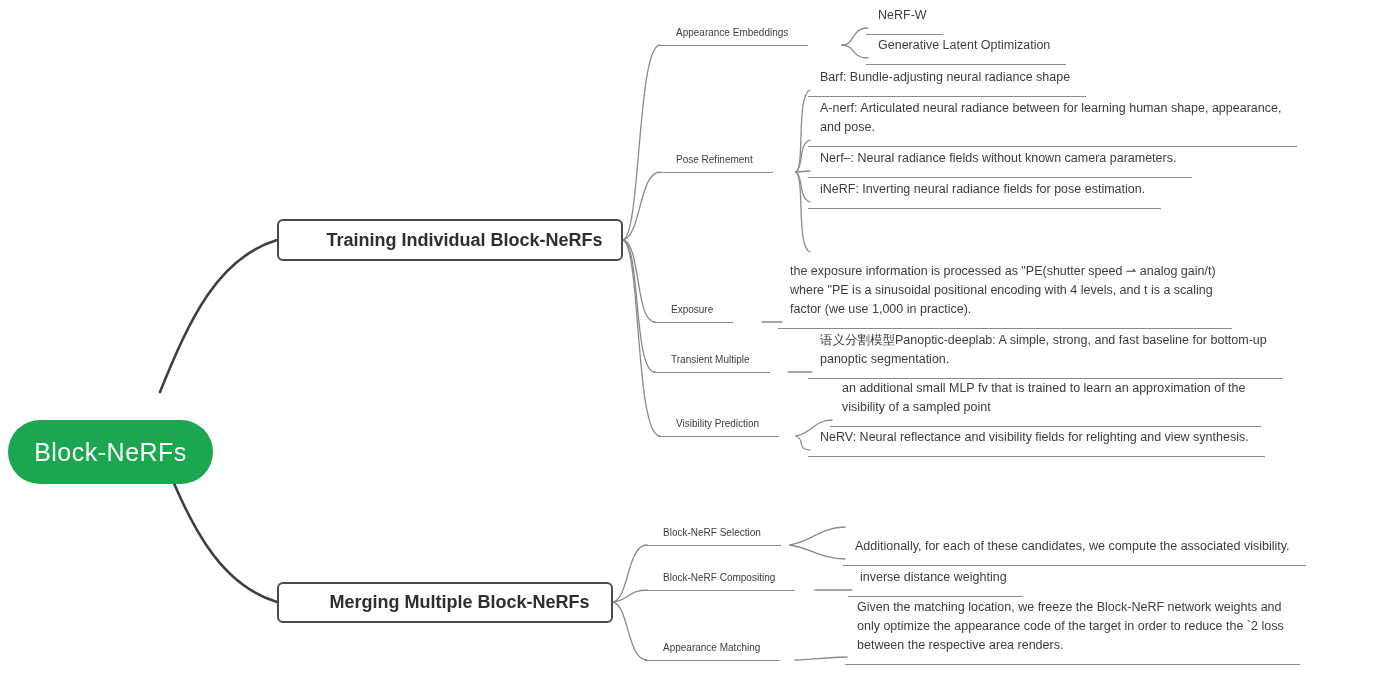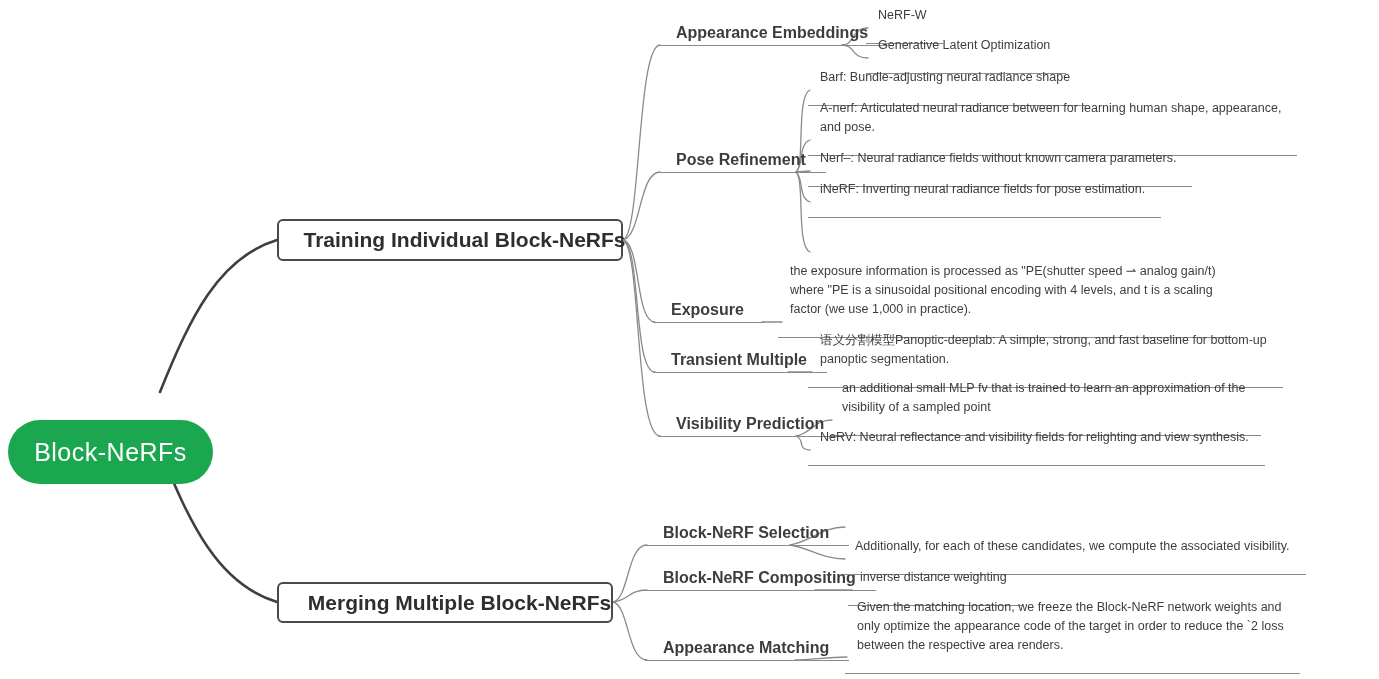--- a/index.html
+++ b/index.html
@@ -3,37 +3,37 @@
 <meta charset="utf-8">
 <style>
   html,body{margin:0;padding:0;background:#ffffff;}
   #canvas{
     position:relative;width:1379px;height:679px;overflow:hidden;
     font-family:"Liberation Sans","DejaVu Sans",sans-serif;background:#ffffff;
   }
   #wires{position:absolute;left:0;top:0;z-index:1;}
   .node{position:absolute;z-index:2;white-space:pre;color:#3d3d3d;}
   .topic{
-    font-size:16px;line-height:19px;
-    padding:0 20px 3px 18px;border-bottom:1.2px solid #8a8a8a;font-weight:bold;
+    font-size:10px;line-height:19px;
+    padding:0 20px 3px 18px;border-bottom:1.2px solid #8a8a8a;
   }
   .leaf{
     font-size:12.5px;line-height:19px;
-    padding:0 16px 18px 12px;border-bottom:1.2px solid #8a8a8a;
+    padding:0 16px 9px 12px;border-bottom:1.2px solid #8a8a8a;
   }
   .root{
     left:8px;top:388px;width:205px;height:64px;
     background:#1aa750;color:#ffffff;border-radius:33px;
     display:flex;align-items:center;justify-content:center;
     font-size:25px;font-weight:normal;letter-spacing:.5px;margin-top:32px;
   }
   .branch{
     background:#ffffff;border:2px solid #4a4a4a;border-radius:6px;
     display:flex;align-items:center;justify-content:center;
-    font-size:21px;font-weight:bold;color:#2e2e2e;box-sizing:border-box;padding-left:29px;
+    font-size:18px;font-weight:bold;color:#2e2e2e;box-sizing:border-box;padding-left:29px;
   }
   .branch.training{left:277px;top:219px;width:346px;height:42px;}
   .branch.merging{left:277px;top:582px;width:336px;height:41px;}
 </style>
 </head>
 <body>
 
 <div id="canvas">
 
   <svg id="wires" width="1379" height="679" viewBox="0 0 1379 679">

